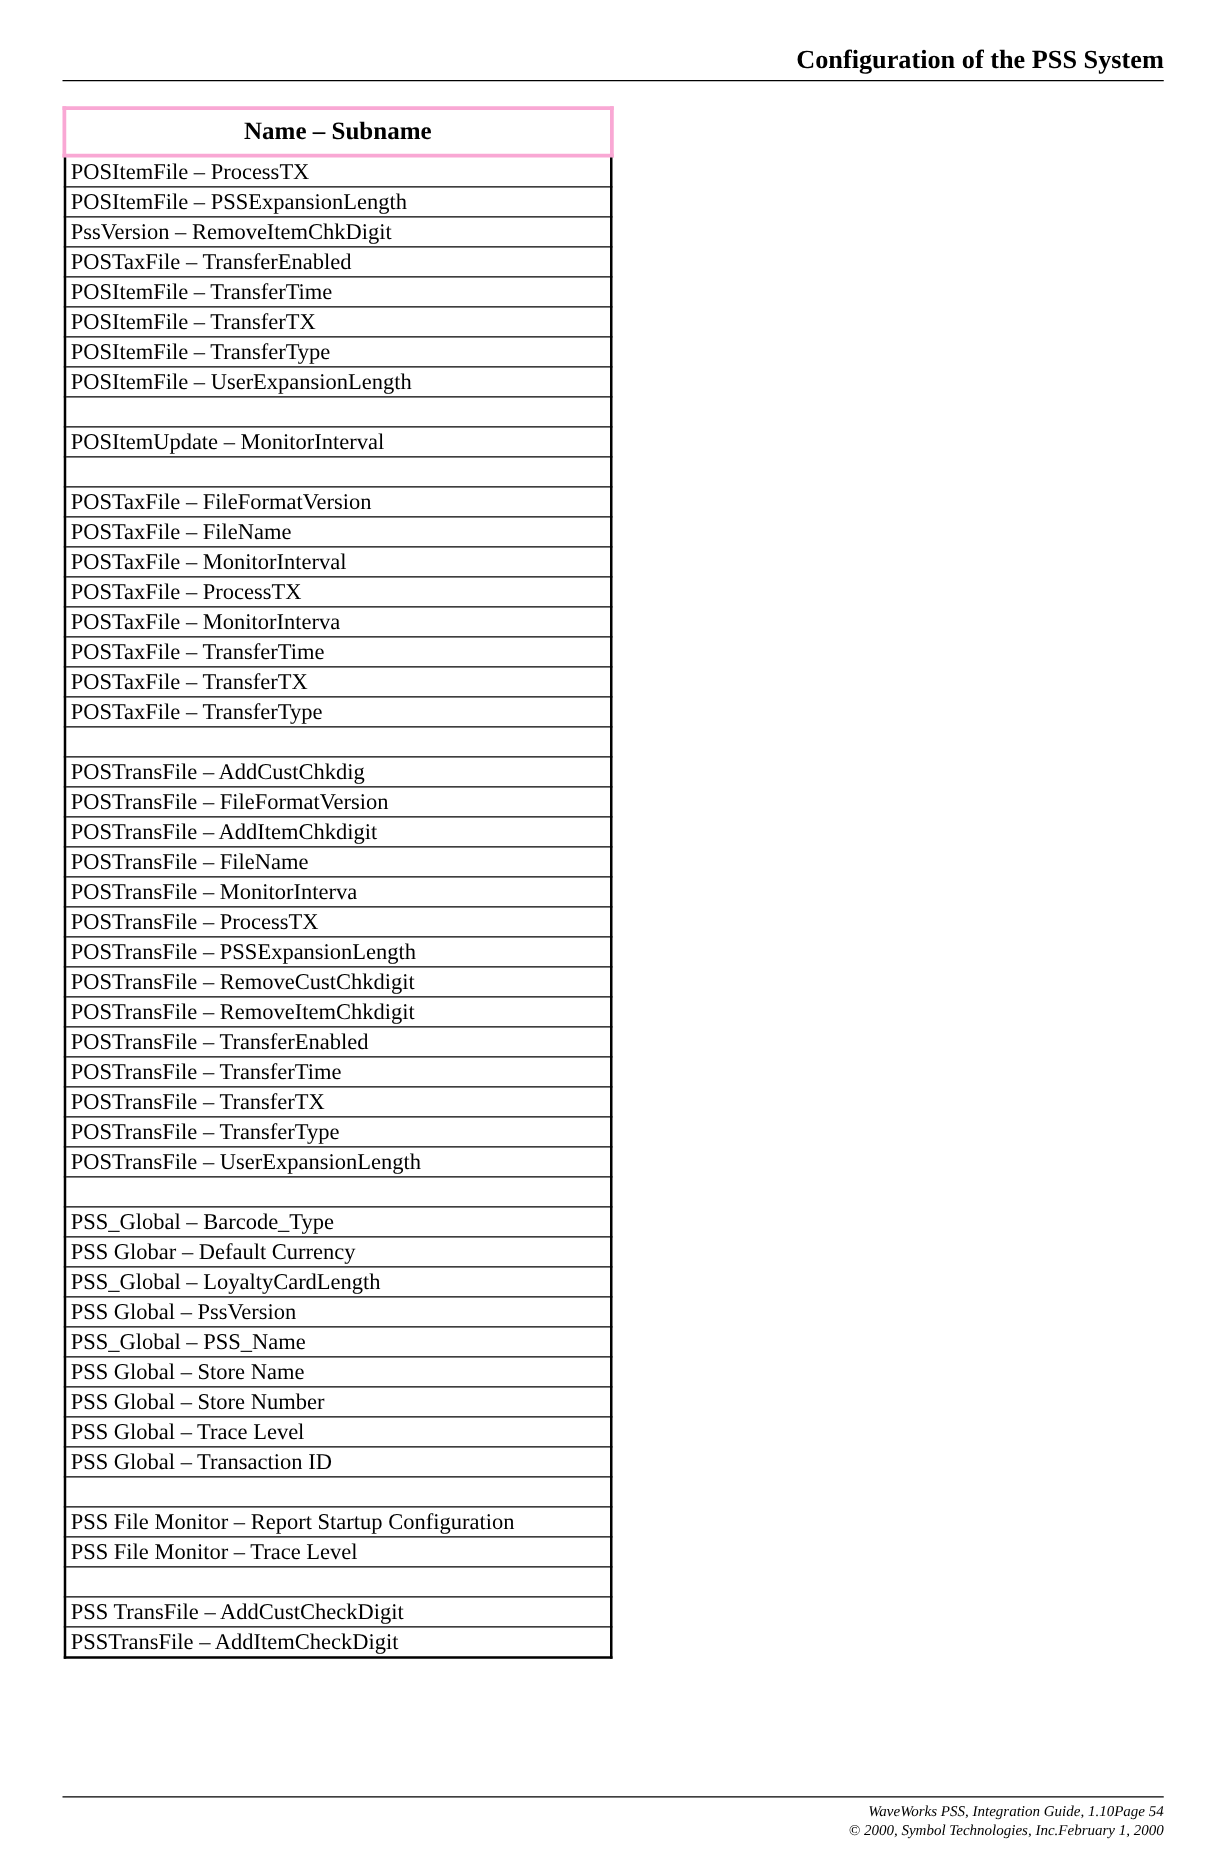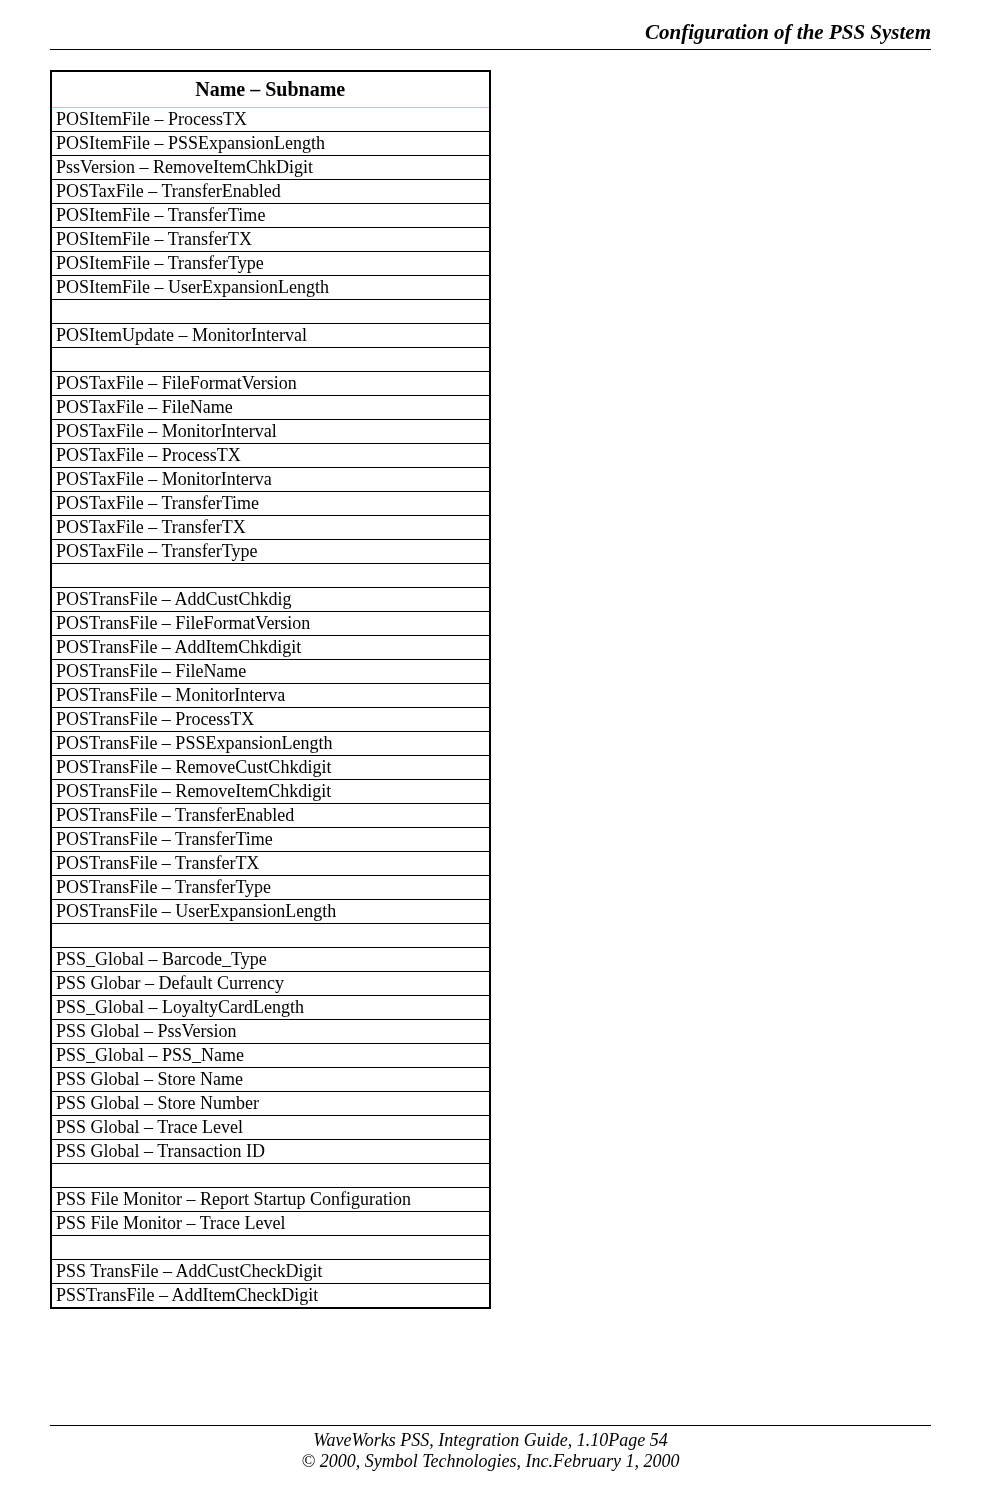--- a/index.html
+++ b/index.html
@@ -7,37 +7,36 @@
       width: 981px;
       height: 1494px;
       font-family: "Times New Roman", Times, serif;
       background: #fff;
       color: #000;
       position: relative;
       padding: 0 50px;
     }
     .header {
       text-align: right;
-      padding-top: 20px;
-      font-style: italic;
+      padding-top: 35px;
       font-weight: bold;
       font-size: 21px;
     }
     .divider {
       border-top: 1px solid #000;
       margin-top: 4px;
       margin-bottom: 20px;
     }
     .config-table {
       border-collapse: collapse;
       width: 50%;
       border: 2px solid #000;
     }
     .config-table th {
-      border: 1px solid #f9a8d4;
+      border: 3px solid #f9a8d4;
       padding: 6px 4px 6px 4px;
       font-size: 20px;
       font-weight: bold;
       text-align: center;
     }
     .config-table td {
       border: 1px solid #000;
       padding: 1px 20px 1px 4px;
       font-size: 18px;
       height: 24px;
@@ -47,23 +46,23 @@
       bottom: 22px;
       left: 50px;
       right: 50px;
     }
     .footer-divider {
       border-top: 1px solid #000;
       margin-bottom: 4px;
     }
     .footer-row {
       display: flex;
-      justify-content: center;
+      justify-content: flex-end;
       font-style: italic;
-      font-size: 18px;
+      font-size: 12px;
     }
   </style>
 </head>
 <body>
 
 <div class="header">
   <span>Configuration of the PSS System</span>
 </div>
 <div class="divider"></div>
 

